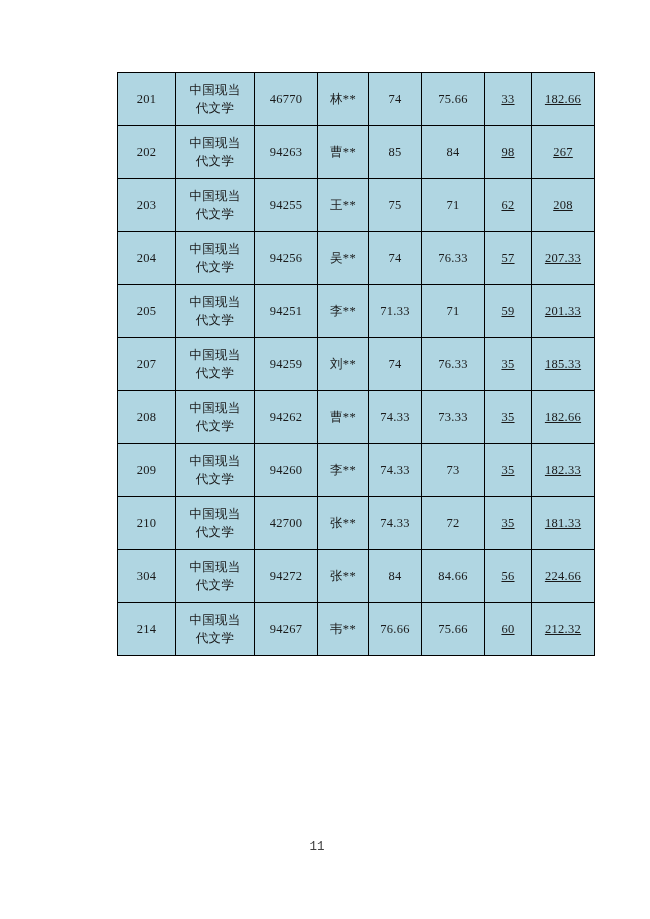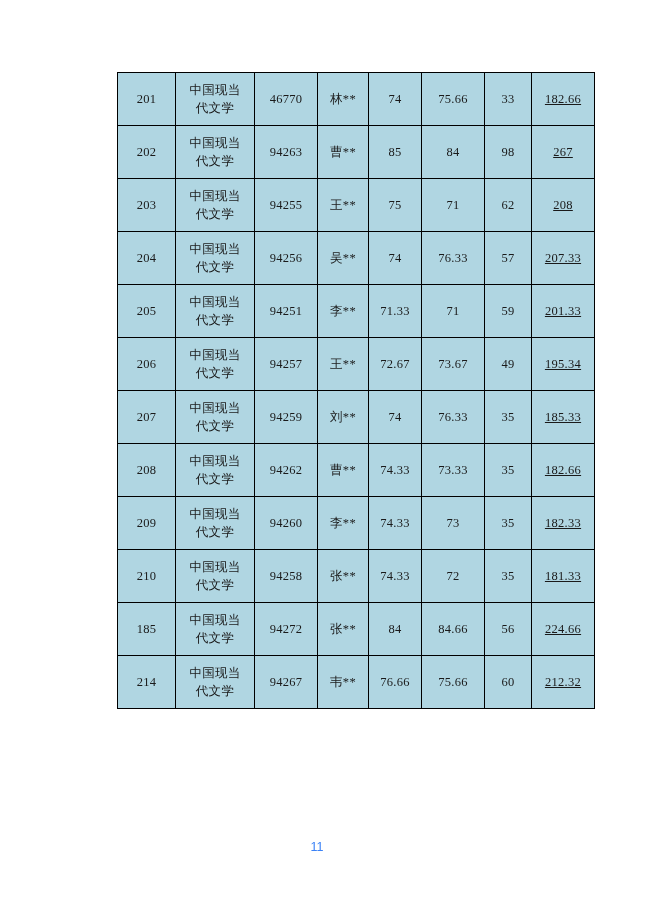--- a/index.html
+++ b/index.html
@@ -45,36 +45,36 @@
     padding: 0 2px;
     font-family: "Liberation Serif", "DejaVu Serif", serif;
     letter-spacing: 0.3px;
   }
   td.c-rank   { width: 53px; }
   td.c-major  { width: 74px; font-size: 12px; letter-spacing: 0px; }
   td.c-id     { width: 58px; }
   td.c-name   { width: 46px; }
   td.c-s1     { width: 48px; }
   td.c-s2     { width: 58px; }
-  td.c-s3     { width: 42px; }
+  td.c-s3     { width: 42px; text-decoration: underline; }
   td.c-total  { width: 58px; text-decoration: underline; }
 
   .major-line {
     display: block;
     white-space: nowrap;
   }
   .page-number {
     position: absolute;
     top: 840px;
     left: 0;
     width: 634px;
     text-align: center;
     font-size: 12.5px;
-    font-family: Liberation Sans, sans-serif;
-    color: #3b82f6;
+    font-family: Liberation Mono, monospace;
+    color: #404040;
   }
 </style>
 </head>
 <body>
 
 <div class="page">
 
   <div class="table-wrap">
     <table class="score-table">
       <tbody>
@@ -142,33 +142,20 @@
             <span class="major-line">代文学</span>
           </td>
           <td class="c-id">94251</td>
           <td class="c-name">李**</td>
           <td class="c-s1">71.33</td>
           <td class="c-s2">71</td>
           <td class="c-s3">59</td>
           <td class="c-total">201.33</td>
         </tr>
 
-        <tr>
-          <td class="c-rank">206</td>
-          <td class="c-major">
-            <span class="major-line">中国现当</span>
-            <span class="major-line">代文学</span>
-          </td>
-          <td class="c-id">94257</td>
-          <td class="c-name">王**</td>
-          <td class="c-s1">72.67</td>
-          <td class="c-s2">73.67</td>
-          <td class="c-s3">49</td>
-          <td class="c-total">195.34</td>
-        </tr>
 
         <tr>
           <td class="c-rank">207</td>
           <td class="c-major">
             <span class="major-line">中国现当</span>
             <span class="major-line">代文学</span>
           </td>
           <td class="c-id">94259</td>
           <td class="c-name">刘**</td>
           <td class="c-s1">74</td>
@@ -204,32 +191,32 @@
           <td class="c-s3">35</td>
           <td class="c-total">182.33</td>
         </tr>
 
         <tr>
           <td class="c-rank">210</td>
           <td class="c-major">
             <span class="major-line">中国现当</span>
             <span class="major-line">代文学</span>
           </td>
-          <td class="c-id">94258</td>
+          <td class="c-id">42700</td>
           <td class="c-name">张**</td>
           <td class="c-s1">74.33</td>
           <td class="c-s2">72</td>
           <td class="c-s3">35</td>
           <td class="c-total">181.33</td>
         </tr>
 
 
 
         <tr>
-          <td class="c-rank">185</td>
+          <td class="c-rank">304</td>
           <td class="c-major">
             <span class="major-line">中国现当</span>
             <span class="major-line">代文学</span>
           </td>
           <td class="c-id">94272</td>
           <td class="c-name">张**</td>
           <td class="c-s1">84</td>
           <td class="c-s2">84.66</td>
           <td class="c-s3">56</td>
           <td class="c-total">224.66</td>

